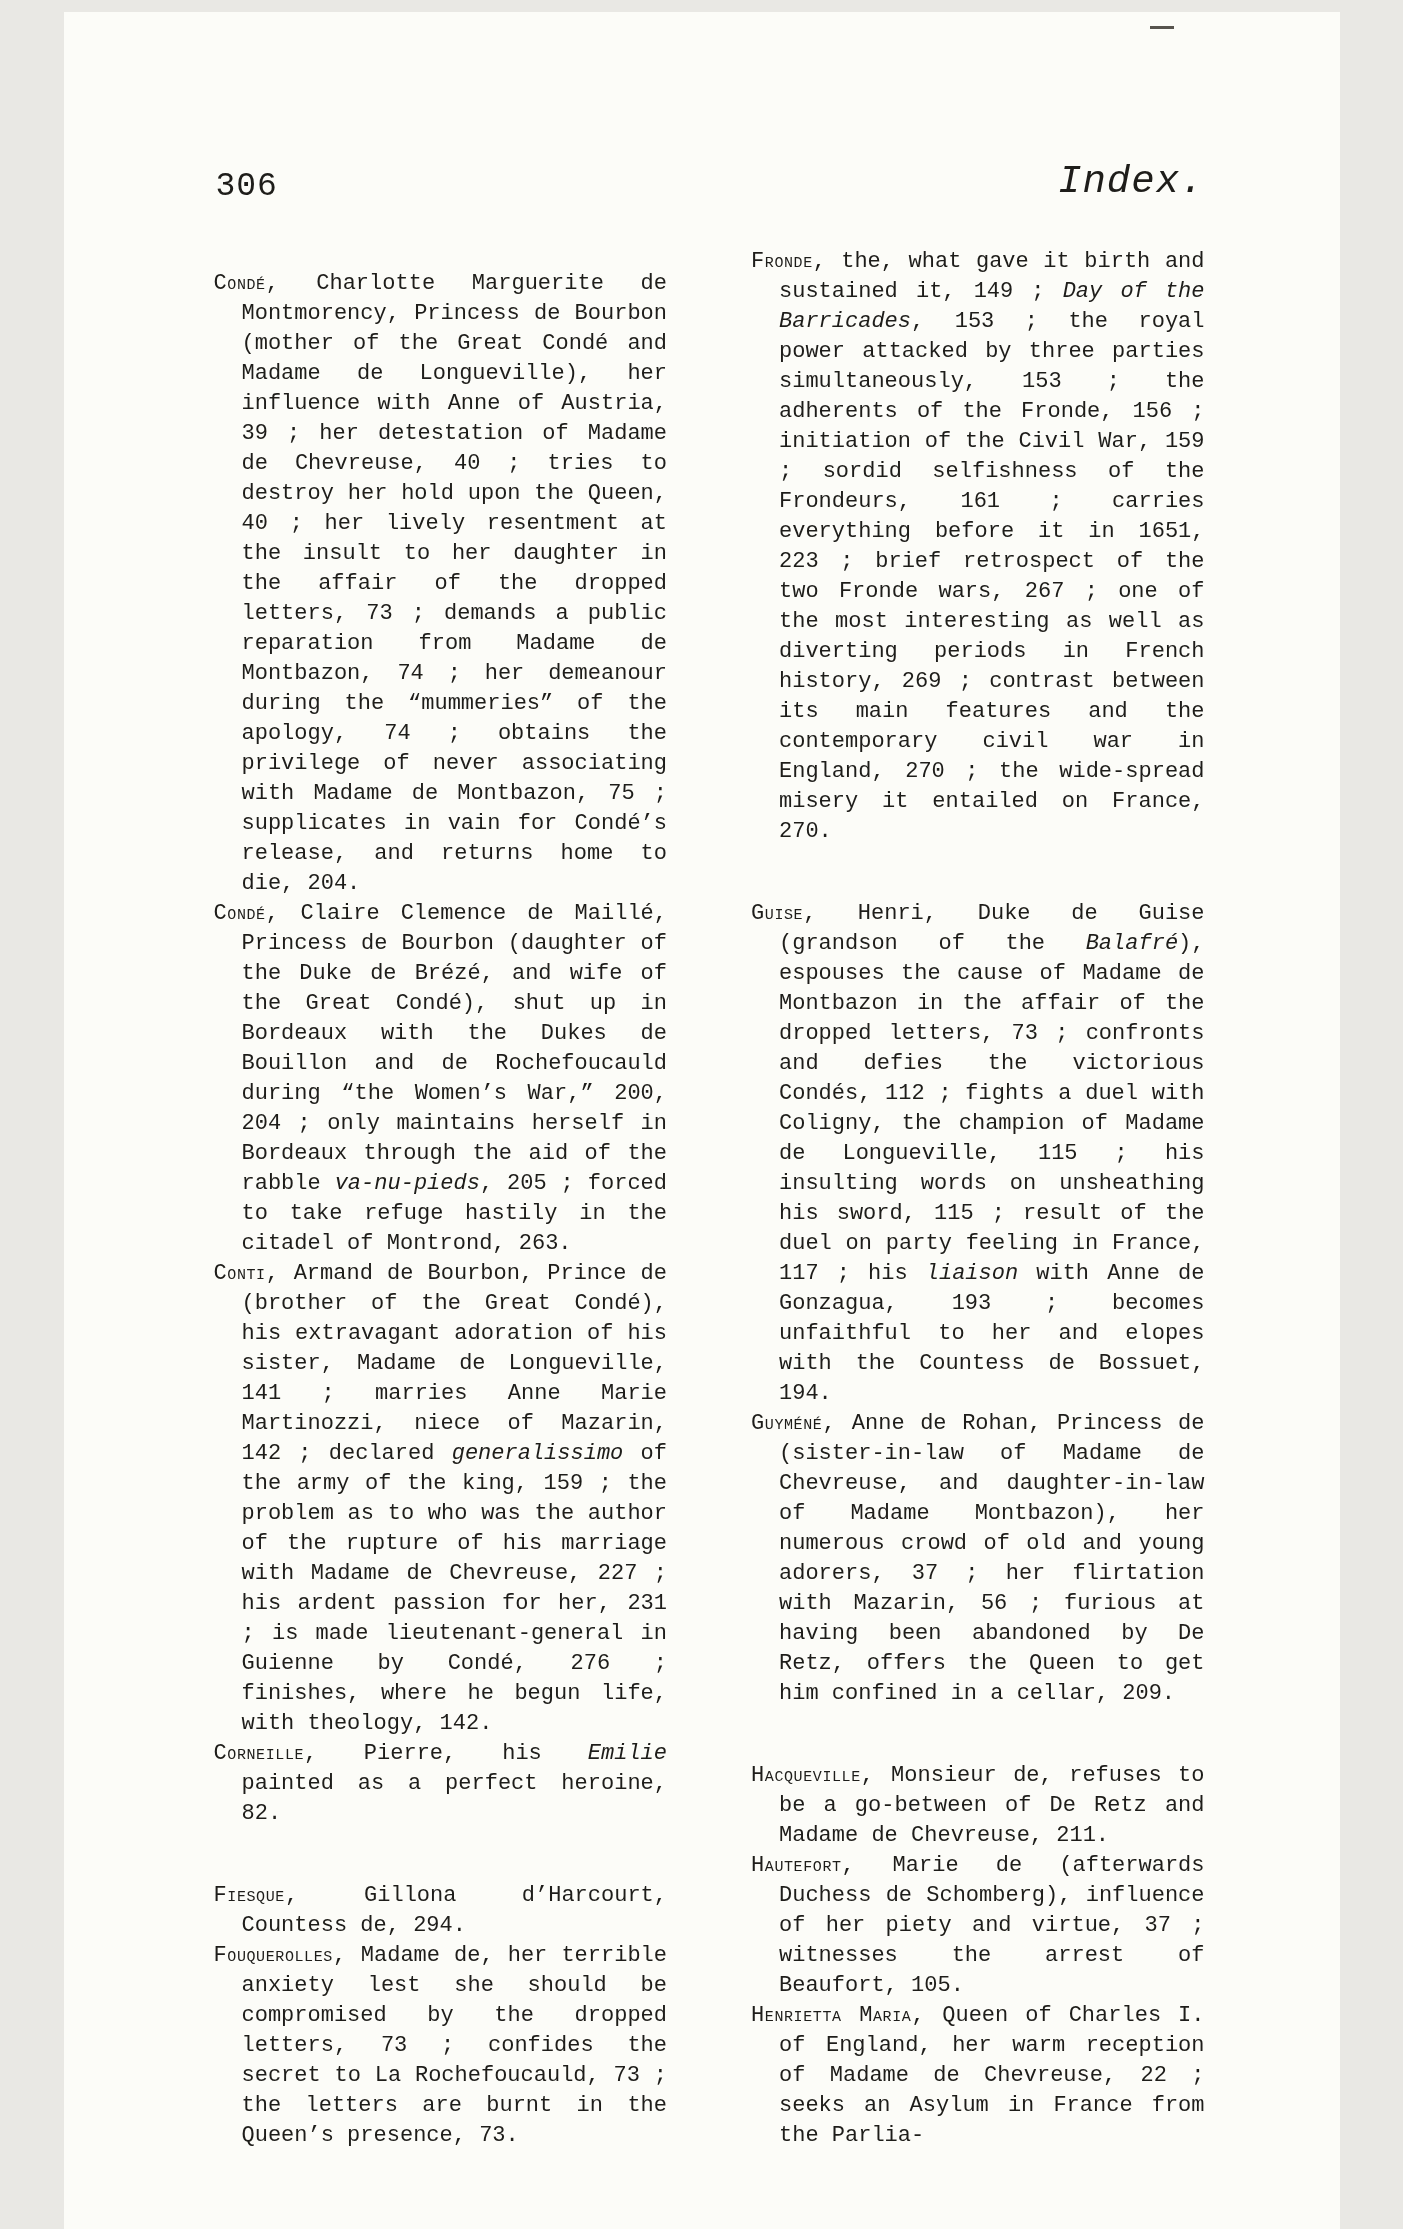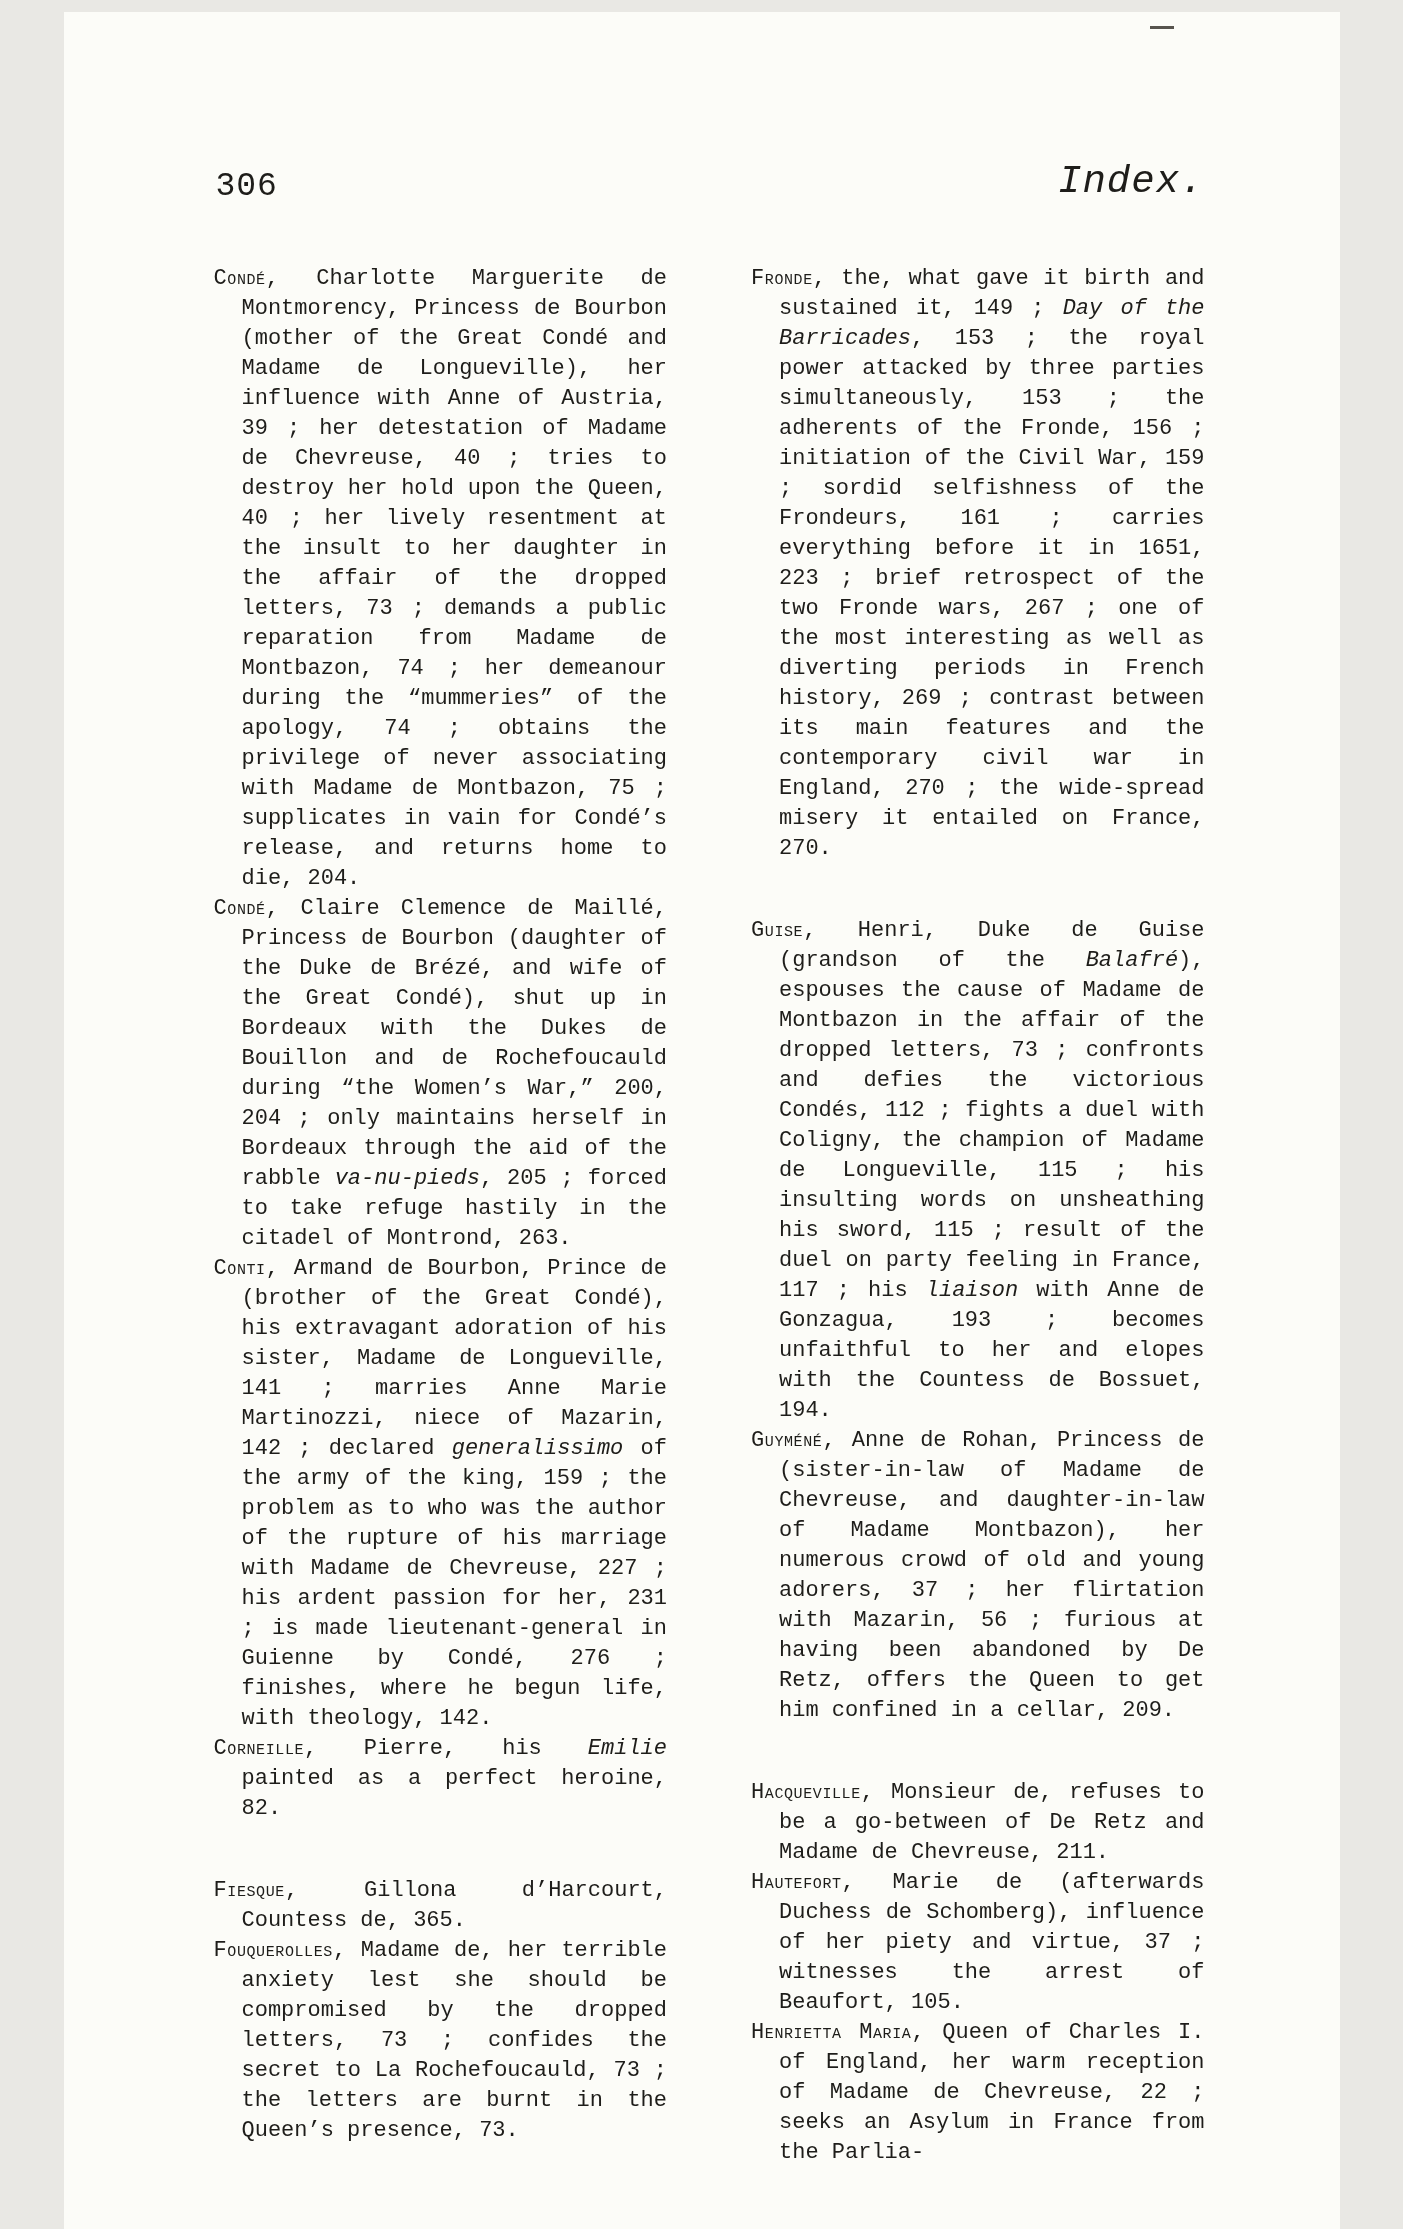--- a/index.html
+++ b/index.html
@@ -39,21 +39,21 @@
     display:block;
     text-align:right;
     font-style:italic;
     font-size:39px;
     letter-spacing:1px;
   }
   .columns{
     position:absolute;
     top:252px;left:150px;right:135px;bottom:90px;
     display:flex;
-    align-items:flex-start;
+    align-items:flex-end;
   }
   .column{
     flex:1 1 0;
     min-width:0;
   }
   .column.left{padding-right:34px;}
   .column.right{padding-left:48px;}
   .column-divider{
     flex:0 0 auto;
     width:2px;
@@ -86,21 +86,21 @@
     <span class="page-number">306</span>
     <span class="page-title">Index.</span>
   </header>
 
   <main class="columns">
     <div class="column left" id="col-left">
         <p class="entry"><span class="term">Condé,</span><span> Charlotte Marguerite de Montmorency, Princess de Bourbon (mother of the Great Condé and Madame de Longueville), her influence with Anne of Austria, 39 ; her detestation of Madame de Chevreuse, 40 ; tries to destroy her hold upon the Queen, 40 ; her lively resentment at the insult to her daughter in the affair of the dropped letters, 73 ; demands a public reparation from Madame de Montbazon, 74 ; her demeanour during the “mummeries” of the apology, 74 ; obtains the privilege of never associating with Madame de Montbazon, 75 ; supplicates in vain for Condé’s release, and returns home to die, 204.</span></p>
         <p class="entry"><span class="term">Condé,</span><span> Claire Clemence de Maillé, Princess de Bourbon (daughter of the Duke de Brézé, and wife of the Great Condé), shut up in Bordeaux with the Dukes de Bouillon and de Rochefoucauld during “the Women’s War,” 200, 204 ; only maintains herself in Bordeaux through the aid of the rabble </span><span class="it">va-nu-pieds</span><span>, 205 ; forced to take refuge hastily in the citadel of Montrond, 263.</span></p>
         <p class="entry"><span class="term">Conti,</span><span> Armand de Bourbon, Prince de (brother of the Great Condé), his extravagant adoration of his sister, Madame de Longueville, 141 ; marries Anne Marie Martinozzi, niece of Mazarin, 142 ; declared </span><span class="it">generalissimo</span><span> of the army of the king, 159 ; the problem as to who was the author of the rupture of his marriage with Madame de Chevreuse, 227 ; his ardent passion for her, 231 ; is made lieutenant-general in Guienne by Condé, 276 ; finishes, where he begun life, with theology, 142.</span></p>
         <p class="entry"><span class="term">Corneille,</span><span> Pierre, his </span><span class="it">Emilie</span><span> painted as a perfect heroine, 82.</span></p>
-        <p class="entry gap"><span class="term">Fiesque,</span><span> Gillona d’Harcourt, Countess de, 365.</span></p>
+        <p class="entry gap"><span class="term">Fiesque,</span><span> Gillona d’Harcourt, Countess de, 294.</span></p>
         <p class="entry"><span class="term">Fouquerolles,</span><span> Madame de, her terrible anxiety lest she should be compromised by the dropped letters, 73 ; confides the secret to La Rochefoucauld, 73 ; the letters are burnt in the Queen’s presence, 73.</span></p>
       </div>
     <div class="column-divider"></div>
     <div class="column right" id="col-right">
         <p class="entry"><span class="term">Fronde,</span><span> the, what gave it birth and sustained it, 149 ; </span><span class="it">Day of the Barricades</span><span>, 153 ; the royal power attacked by three parties simultaneously, 153 ; the adherents of the Fronde, 156 ; initiation of the Civil War, 159 ; sordid selfishness of the Frondeurs, 161 ; carries everything before it in 1651, 223 ; brief retrospect of the two Fronde wars, 267 ; one of the most interesting as well as diverting periods in French history, 269 ; contrast between its main features and the contemporary civil war in England, 270 ; the wide-spread misery it entailed on France, 270.</span></p>
         <p class="entry gap"><span class="term">Guise,</span><span> Henri, Duke de Guise (grandson of the </span><span class="it">Balafré</span><span>), espouses the cause of Madame de Montbazon in the affair of the dropped letters, 73 ; confronts and defies the victorious Condés, 112 ; fights a duel with Coligny, the champion of Madame de Longueville, 115 ; his insulting words on unsheathing his sword, 115 ; result of the duel on party feeling in France, 117 ; his </span><span class="it">liaison</span><span> with Anne de Gonzagua, 193 ; becomes unfaithful to her and elopes with the Countess de Bossuet, 194.</span></p>
         <p class="entry"><span class="term">Guyméné,</span><span> Anne de Rohan, Princess de (sister-in-law of Madame de Chevreuse, and daughter-in-law of Madame Montbazon), her numerous crowd of old and young adorers, 37 ; her flirtation with Mazarin, 56 ; furious at having been abandoned by De Retz, offers the Queen to get him confined in a cellar, 209.</span></p>
         <p class="entry gap"><span class="term">Hacqueville,</span><span> Monsieur de, refuses to be a go-between of De Retz and Madame de Chevreuse, 211.</span></p>
         <p class="entry"><span class="term">Hautefort,</span><span> Marie de (afterwards Duchess de Schomberg), influence of her piety and virtue, 37 ; witnesses the arrest of Beaufort, 105.</span></p>
         <p class="entry"><span class="term">Henrietta Maria,</span><span> Queen of Charles I. of England, her warm reception of Madame de Chevreuse, 22 ; seeks an Asylum in France from the Parlia-</span></p>

